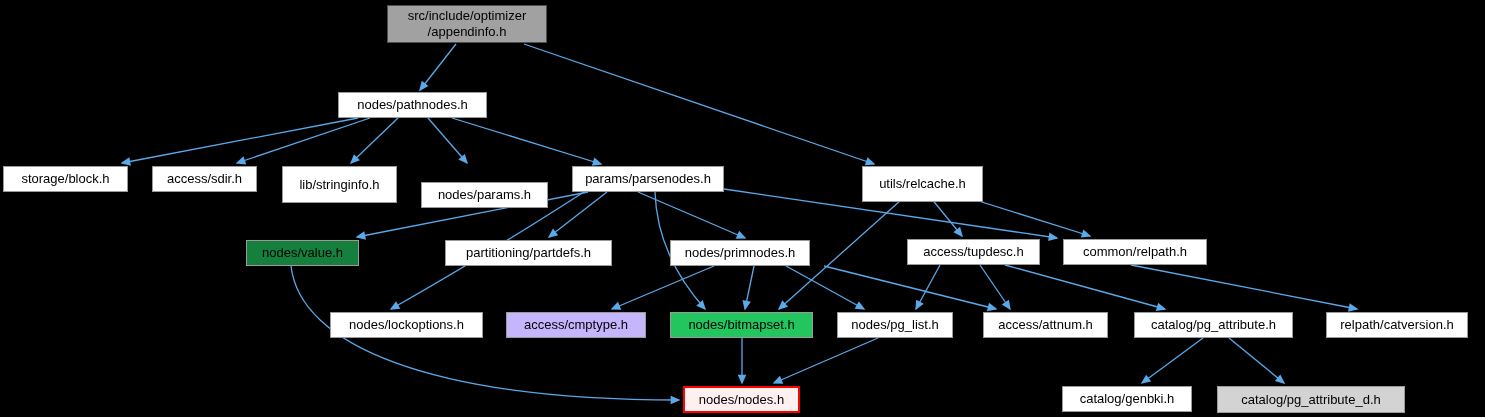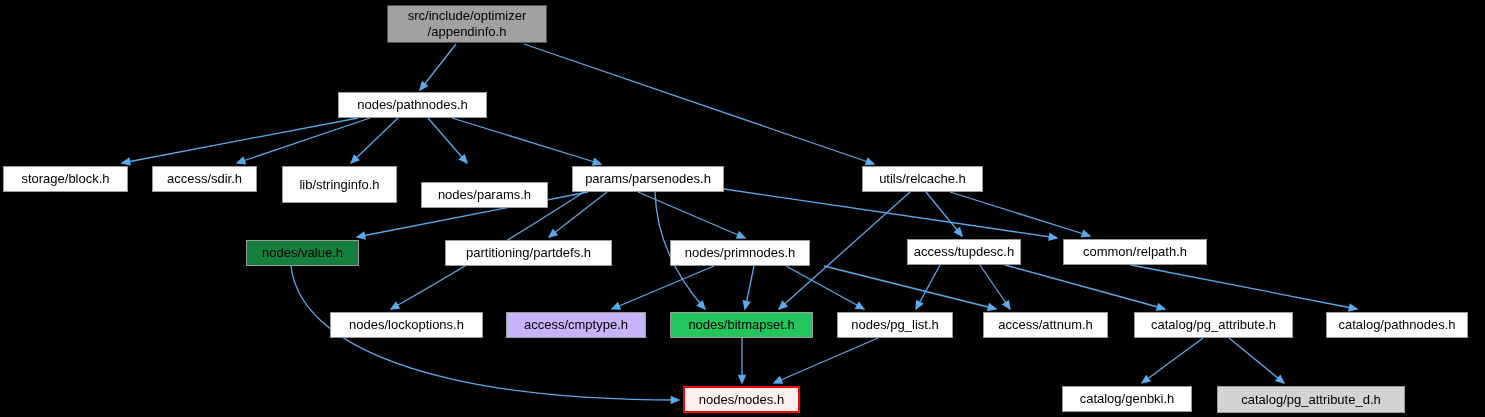--- a/index.html
+++ b/index.html
@@ -81,30 +81,30 @@
   </svg>
   <div id="node-layer">
       <div class="node" style="left: 387px; top: 5px; width: 160px; height: 38px; background: rgb(161, 161, 161); border: 1px solid rgb(77, 77, 77); color: rgb(0, 0, 0);"><span>src/include/optimizer
 /appendinfo.h</span></div>
       <div class="node" style="left: 338px; top: 92px; width: 149px; height: 26px; background: rgb(255, 255, 255); border: 1px solid rgb(154, 154, 154); color: rgb(0, 0, 0);"><span>nodes/pathnodes.h</span></div>
       <div class="node" style="left: 3px; top: 166px; width: 125px; height: 26px; background: rgb(255, 255, 255); border: 1px solid rgb(154, 154, 154); color: rgb(0, 0, 0);"><span>storage/block.h</span></div>
       <div class="node" style="left: 152px; top: 166px; width: 105px; height: 26px; background: rgb(255, 255, 255); border: 1px solid rgb(154, 154, 154); color: rgb(0, 0, 0);"><span>access/sdir.h</span></div>
       <div class="node" style="left: 282px; top: 166px; width: 115px; height: 37px; background: rgb(255, 255, 255); border: 1px solid rgb(154, 154, 154); color: rgb(0, 0, 0);"><span>lib/stringinfo.h</span></div>
       <div class="node" style="left: 421px; top: 166px; width: 127px; height: 26px; background: rgb(255, 255, 255); border: 1px solid rgb(154, 154, 154); color: rgb(0, 0, 0); margin-top: 16px;"><span>nodes/params.h</span></div>
       <div class="node" style="left: 572px; top: 166px; width: 152px; height: 26px; background: rgb(255, 255, 255); border: 1px solid rgb(154, 154, 154); color: rgb(0, 0, 0);"><span>params/parsenodes.h</span></div>
-      <div class="node" style="left: 862px; top: 166px; width: 121px; height: 26px; background: rgb(255, 255, 255); border: 1px solid rgb(154, 154, 154); color: rgb(0, 0, 0);"><span>utils/relcache.h</span></div>
+      <div class="node" style="left: 862px; top: 166px; width: 121px; height: 36px; background: rgb(255, 255, 255); border: 1px solid rgb(154, 154, 154); color: rgb(0, 0, 0);"><span>utils/relcache.h</span></div>
       <div class="node" style="left: 246px; top: 240px; width: 113px; height: 26px; background: #15803d; border: 1px solid rgb(154, 154, 154); color: rgb(0, 0, 0);"><span>nodes/value.h</span></div>
       <div class="node" style="left: 445px; top: 240px; width: 167px; height: 26px; background: rgb(255, 255, 255); border: 1px solid rgb(154, 154, 154); color: rgb(0, 0, 0);"><span>partitioning/partdefs.h</span></div>
       <div class="node" style="left: 670px; top: 240px; width: 140px; height: 26px; background: rgb(255, 255, 255); border: 1px solid rgb(154, 154, 154); color: rgb(0, 0, 0);"><span>nodes/primnodes.h</span></div>
-      <div class="node" style="left: 907px; top: 239px; width: 114px; height: 26px; background: rgb(255, 255, 255); border: 1px solid rgb(154, 154, 154); color: rgb(0, 0, 0);"><span>access/tupdesc.h</span></div>
+      <div class="node" style="left: 907px; top: 239px; width: 133px; height: 26px; background: rgb(255, 255, 255); border: 1px solid rgb(154, 154, 154); color: rgb(0, 0, 0);"><span>access/tupdesc.h</span></div>
       <div class="node" style="left: 1063px; top: 239px; width: 144px; height: 26px; background: rgb(255, 255, 255); border: 1px solid rgb(154, 154, 154); color: rgb(0, 0, 0);"><span>common/relpath.h</span></div>
       <div class="node" style="left: 330px; top: 312px; width: 153px; height: 26px; background: rgb(255, 255, 255); border: 1px solid rgb(154, 154, 154); color: rgb(0, 0, 0);"><span>nodes/lockoptions.h</span></div>
       <div class="node" style="left: 506px; top: 312px; width: 140px; height: 26px; background: #c4b5fd; border: 1px solid rgb(154, 154, 154); color: rgb(0, 0, 0);"><span>access/cmptype.h</span></div>
       <div class="node" style="left: 670px; top: 312px; width: 143px; height: 26px; background: #22c55e; border: 1px solid rgb(154, 154, 154); color: rgb(0, 0, 0);"><span>nodes/bitmapset.h</span></div>
       <div class="node" style="left: 837px; top: 312px; width: 116px; height: 26px; background: rgb(255, 255, 255); border: 1px solid rgb(154, 154, 154); color: rgb(0, 0, 0);"><span>nodes/pg_list.h</span></div>
       <div class="node" style="left: 983px; top: 312px; width: 125px; height: 26px; background: rgb(255, 255, 255); border: 1px solid rgb(154, 154, 154); color: rgb(0, 0, 0);"><span>access/attnum.h</span></div>
       <div class="node" style="left: 1134px; top: 312px; width: 159px; height: 26px; background: rgb(255, 255, 255); border: 1px solid rgb(154, 154, 154); color: rgb(0, 0, 0);"><span>catalog/pg_attribute.h</span></div>
-      <div class="node" style="left: 1326px; top: 312px; width: 142px; height: 26px; background: rgb(255, 255, 255); border: 1px solid rgb(154, 154, 154); color: rgb(0, 0, 0);"><span>catalog/pathnodes.h</span></div>
+      <div class="node" style="left: 1326px; top: 312px; width: 142px; height: 26px; background: rgb(255, 255, 255); border: 1px solid rgb(154, 154, 154); color: rgb(0, 0, 0);"><span>relpath/catversion.h</span></div>
       <div class="node" style="left: 683px; top: 386px; width: 117px; height: 27px; background: rgb(255, 240, 240); border: 2px solid rgb(255, 0, 0); color: rgb(0, 0, 0);"><span>nodes/nodes.h</span></div>
       <div class="node" style="left: 1062px; top: 386px; width: 130px; height: 26px; background: rgb(255, 255, 255); border: 1px solid rgb(154, 154, 154); color: rgb(0, 0, 0);"><span>catalog/genbki.h</span></div>
       <div class="node" style="left: 1217px; top: 386px; width: 188px; height: 27px; background: rgb(211, 211, 211); border: 1px solid rgb(154, 154, 154); color: rgb(0, 0, 0);"><span>catalog/pg_attribute_d.h</span></div>
     </div>
 </div>
 
 </body></html>

